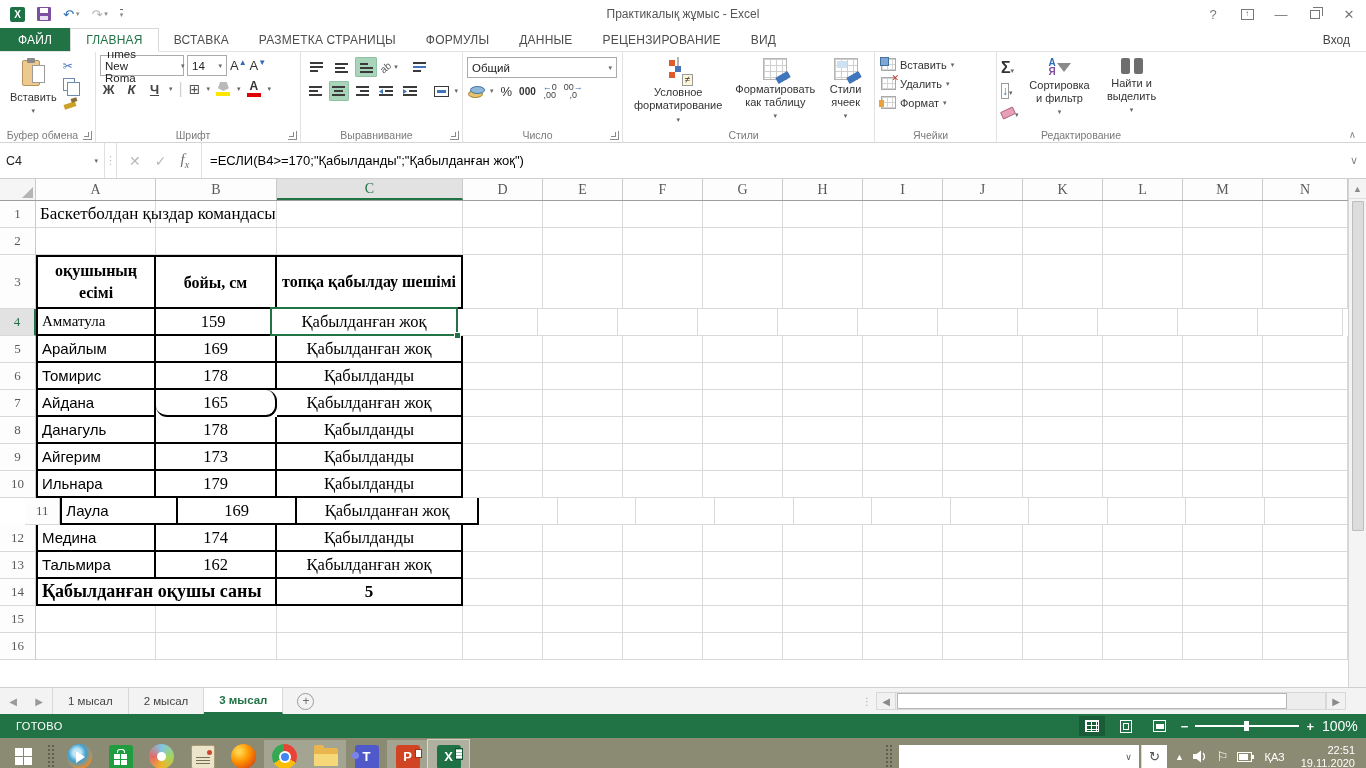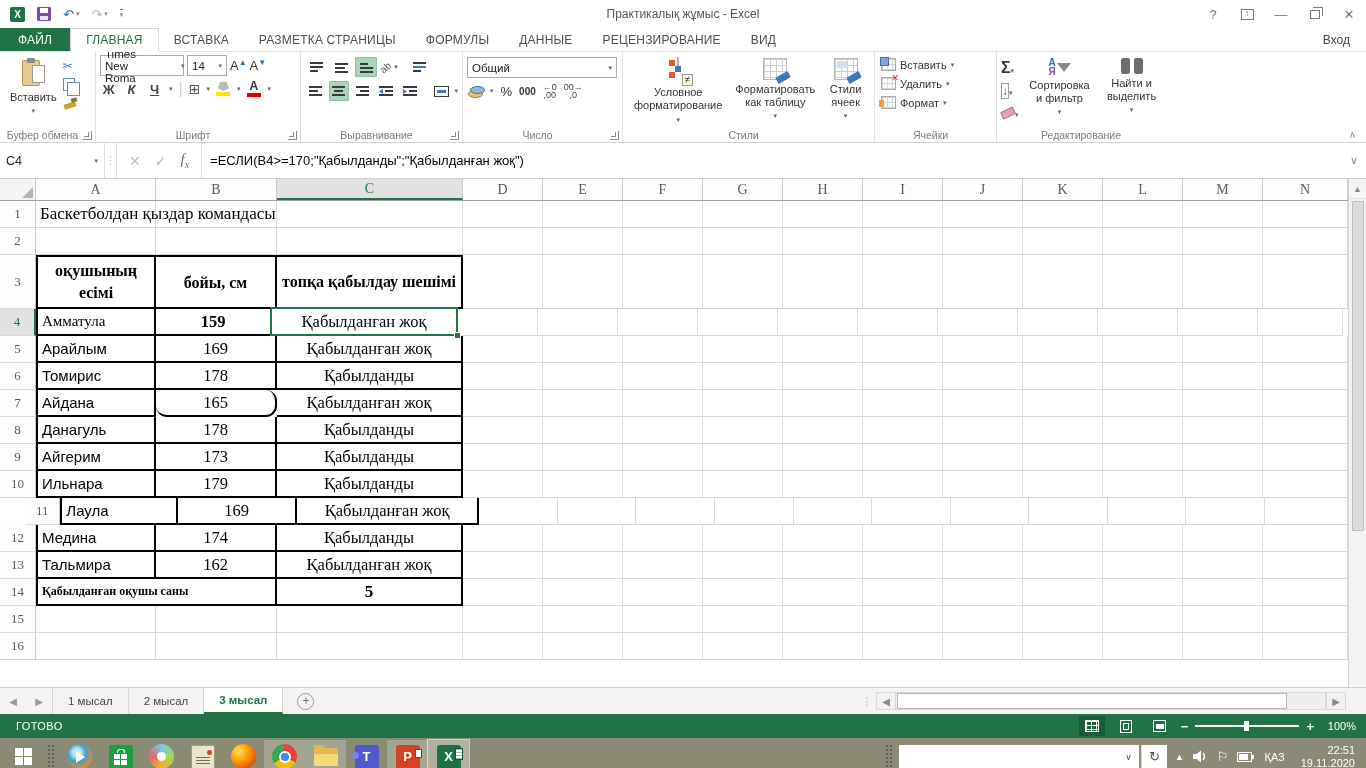--- a/index.html
+++ b/index.html
@@ -134,21 +134,21 @@
   .cell.tbl{border-right:2px solid #000;border-bottom:2px solid #000;}
   .cell.tl{border-left:2px solid #000;}
   .cell.tt{border-top:2px solid #000;}
   .cell.norb{border-right:none;}
   .a1txt{white-space:nowrap;overflow:visible;z-index:2;padding-left:4px;font-size:17px;}
   .hdr{width:100%;display:flex;flex-direction:column;align-items:center;justify-content:center;
     font-weight:bold;font-size:16px;line-height:1.35;text-align:center;}
   .hdr.top{justify-content:flex-start;padding-top:2px;}
   .name{padding-left:4px;font-size:15px;white-space:nowrap;z-index:1;}
   .num,.decn{width:100%;text-align:center;justify-content:center;font-size:16.5px;}
-  .sum{font-weight:bold;font-size:12px;white-space:nowrap;padding-left:4px;z-index:2;}
+  .sum{font-weight:bold;font-size:18px;white-space:nowrap;padding-left:4px;z-index:2;}
   .sumv{width:100%;text-align:center;font-weight:bold;font-size:17px;}
   .selbox{position:absolute;left:-2px;top:-2px;right:-2px;bottom:-2px;border:2px solid #217346;pointer-events:none;z-index:3;}
   .handle{position:absolute;right:-5px;bottom:-5px;width:7px;height:7px;background:#217346;border:1px solid #fff;z-index:4;}
   .vscroll{width:18px;background:#f4f4f4;border-left:1px solid #d4d4d4;display:flex;flex-direction:column;align-items:center;}
   .vs-btn{height:20px;width:100%;display:flex;align-items:center;justify-content:center;color:#8a8a8a;font-size:9px;border-bottom:1px solid #e0e0e0;}
   .vs-thumb{width:12px;height:330px;background:#dcdcdc;border:1px solid #bdbdbd;margin-top:2px;border-radius:1px;}
 
   
   .sheetbar{height:27px;background:#f3f3f3;border-top:1px solid #cfcfcf;display:flex;align-items:stretch;font-size:11.5px;}
   .navarr{width:26px;display:flex;align-items:center;justify-content:center;color:#9a9a9a;font-size:10px;}
@@ -173,21 +173,21 @@
     linear-gradient(#fff 1px,transparent 1px),linear-gradient(90deg,#fff 1px,transparent 1px);
     background-size:5px 4px;border:1px solid #fff;}
   .vpage{width:12px;height:13px;border:1px solid #fff;display:flex;align-items:center;justify-content:center;}
   .vpage .in{width:6px;height:7px;border:1px solid #fff;}
   .vbrk{width:13px;height:12px;border:1px solid #fff;position:relative;}
   .vbrk::before{content:"";position:absolute;left:2px;top:3px;width:8px;height:5px;background:#fff;}
   .zoomer{display:flex;align-items:center;gap:7px;}
   .ztrack{width:104px;height:2px;background:#fff;position:relative;}
   .zthumb{position:absolute;left:49px;top:-4px;width:5px;height:10px;background:#fff;}
   .zsign{font-size:13px;font-weight:bold;}
-  .zpct{width:34px;text-align:right;font-size:11px;}
+  .zpct{width:34px;text-align:right;font-size:14px;}
 
   
   .taskbar{height:37px;background:#8b8b74;display:flex;align-items:center;padding:0 3px;}
   .tb{width:41px;height:33px;display:flex;align-items:center;justify-content:center;flex:none;}
   .tb.hl{background:rgba(255,255,255,.22);}
   .tb.act{background:rgba(255,255,255,.32);outline:1px solid rgba(255,255,255,.6);}
   .winlogo{width:17px;height:17px;display:grid;grid-template-columns:8px 8px;grid-template-rows:8px 8px;gap:1px;}
   .winlogo span{background:#fff;}
   .dragdots{width:9px;height:26px;background:radial-gradient(#5f5f4e 1px,transparent 1.2px);background-size:4px 4px;flex:none;margin:0 3px;}
   .appc{width:25px;height:25px;border-radius:50%;display:flex;align-items:center;justify-content:center;}
@@ -605,21 +605,21 @@
           <div class="cell serif" style="width: 80px;"></div>
           <div class="cell serif" style="width: 80px;"></div>
           <div class="cell serif" style="width: 80px;"></div>
           <div class="cell serif" style="width: 85px;"></div>
         </div>
         <div class="grow" style="height: 27px;">
           <div class="rh sel">4</div>
           <div class="cell serif tbl tl" style="width: 120px;">
             <span class="name serif">Амматула</span>
           </div>
-          <div class="cell serif tbl" style="width: 116px; font-weight: bold;">
+          <div class="cell serif tbl" style="width: 116px;">
             <span class="num">159</span>
           </div>
           <div class="cell serif tbl" style="width: 186px;">
             <span class="decn num">Қабылданған жоқ</span>
             <span class="selbox"></span>
             <span class="handle"></span>
           </div>
           <div class="cell serif" style="width: 80px;"></div>
           <div class="cell serif" style="width: 80px;"></div>
           <div class="cell serif" style="width: 80px;"></div>

